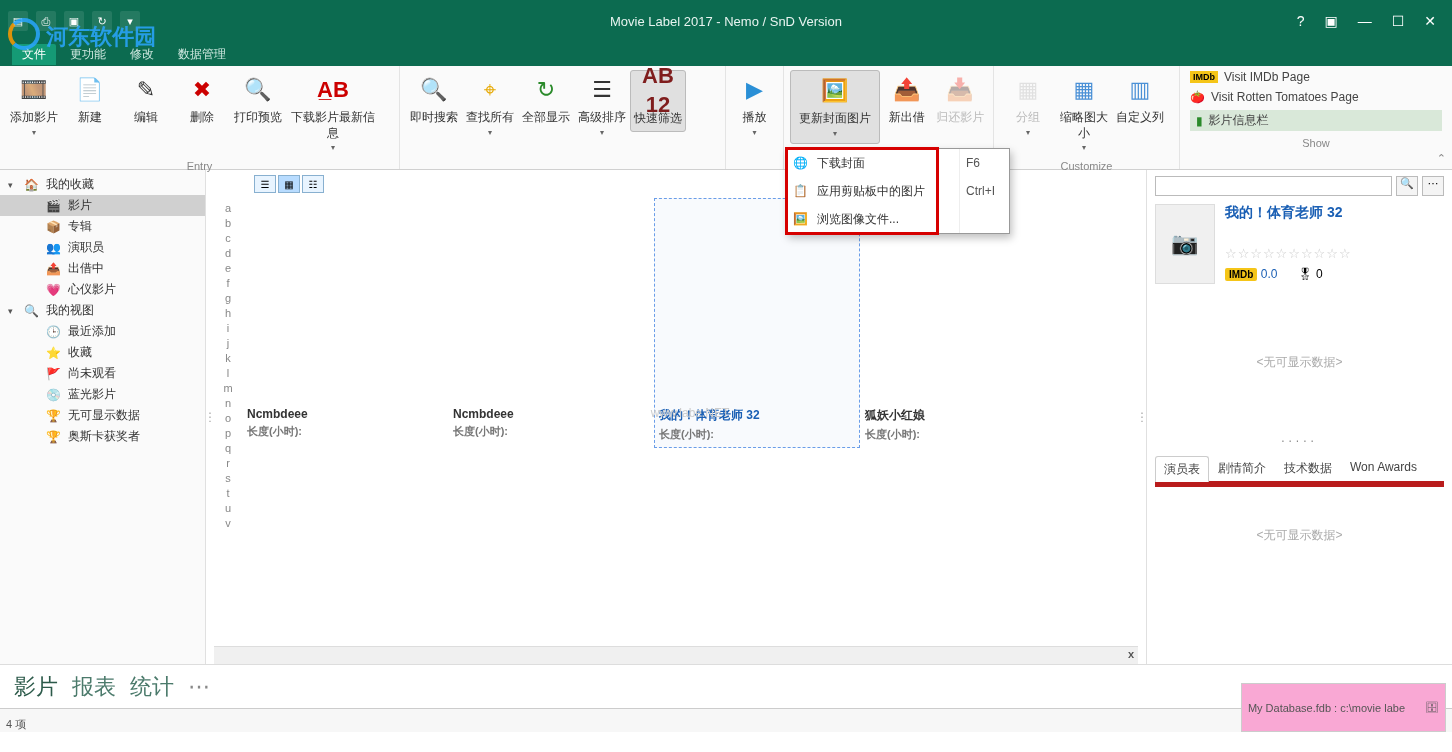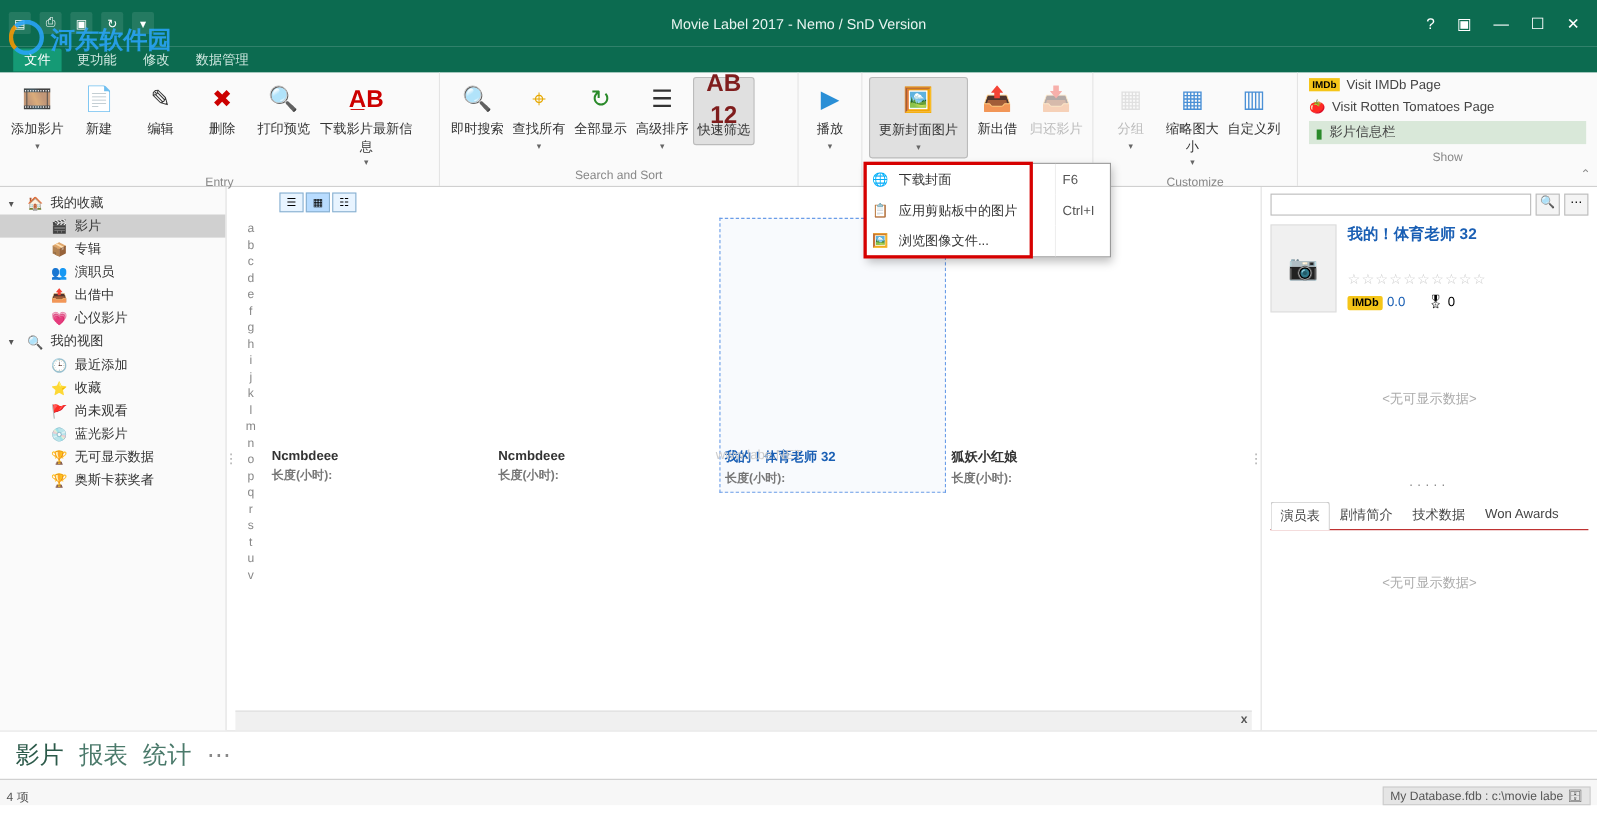--- a/index.html
+++ b/index.html
@@ -82,34 +82,34 @@
 .info-panel .search-row input { flex:1; border:1px solid #bbb; padding:2px 4px; font-size:12px; }
 .info-panel .search-row .sbtn { width:22px; border:1px solid #bbb; background:#f4f4f4; font-size:11px; cursor:pointer; text-align:center;}
 .info-top { display:flex; gap:10px; }
 .poster { width:60px; height:80px; background:#f0f0f0; border:1px solid #ddd; display:flex; align-items:center; justify-content:center; color:#ccc; font-size:22px;}
 .info-title { color:#1a5fb4; font-size:14px; font-weight:bold; }
 .stars { color:#ccc; letter-spacing:1px; margin-top:24px; font-size:13px;}
 .ratings { display:flex; gap:20px; margin-top:6px; font-size:12px; align-items:center;}
 .ratings .imdb-badge{background:#f5c518;color:#000;padding:1px 4px;font-size:10px;font-weight:bold;border-radius:2px;}
 .no-data { text-align:center; color:#aaa; font-size:12px; margin-top:70px;}
 .dots-sep { text-align:center; color:#888; letter-spacing:4px; margin-top:60px;}
-.tabs { display:flex; border-bottom:1px solid #b91c1c; margin-top:10px; font-size:12px;}
+.tabs { display:flex; border-bottom:6px solid #b91c1c; margin-top:10px; font-size:12px;}
 .tabs .tab { padding:4px 8px; border:1px solid transparent; border-bottom:none; cursor:pointer; color:#444;}
 .tabs .tab.active { border-color:#ccc; background:#fff; border-radius:3px 3px 0 0; position:relative; top:1px;}
 .tab-body { flex:1; border:none; padding-top:40px; text-align:center; color:#aaa;}
 
 
 .bottom-tabs { height:44px; border-top:1px solid #ddd; display:flex; align-items:center; padding-left:14px; gap:14px; font-size:22px; color:#4b7a6b; }
 .bottom-tabs .btab { cursor:pointer; font-weight:300; }
 .bottom-tabs .btab.active { color:#2c5a4a; }
 .bottom-tabs .more { color:#888; }
 
 
 .status-bar { height:24px; border-top:1px solid #ccc; background:#f7f7f7; display:flex; align-items:flex-end; font-size:11px; color:#555; padding:0 6px;}
-.status-bar .db-info { margin-left:auto; border:1px solid #ccc; padding:1px 6px; background:#e5e5e5; display:flex; align-items:center; gap:4px;}
+.status-bar .db-info { margin-left:auto; border:1px solid #ccc; padding:17px 6px; background:#f9a8d4; display:flex; align-items:center; gap:20px;}
 </style>
 </head>
 <body>
 
 <div class="watermark"><span class="logo"></span> <span>河东软件园</span></div>
 
 <div class="title-bar">
   <div class="qat">
     <span class="q">▤</span>
     <span class="q">⎙</span>
@@ -185,21 +185,20 @@
       <div class="rbtn">
           <div class="ic">☰</div>
           <span>高级排序</span>
           <span class="arrow">▾</span>
         </div>
       <div class="rbtn active">
           <div class="ic" style="color:#7f1d1d;font-weight:bold">AB<br>12</div>
           <span>快速筛选</span>
         </div>
     </div>
-    <div class="group-label">Search and Sort</div>
   </div>
 
   <div class="ribbon-group" style="width:58px">
     <div class="buttons">
       <div class="rbtn">
           <div class="ic" style="color:#2a8fd6">▶</div>
           <span>播放</span>
           <span class="arrow">▾</span>
         </div>
     </div>

